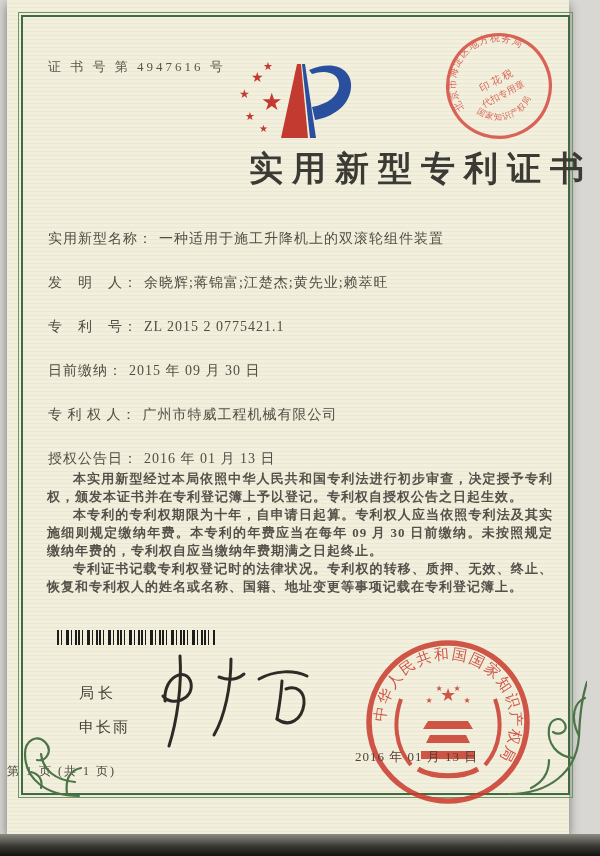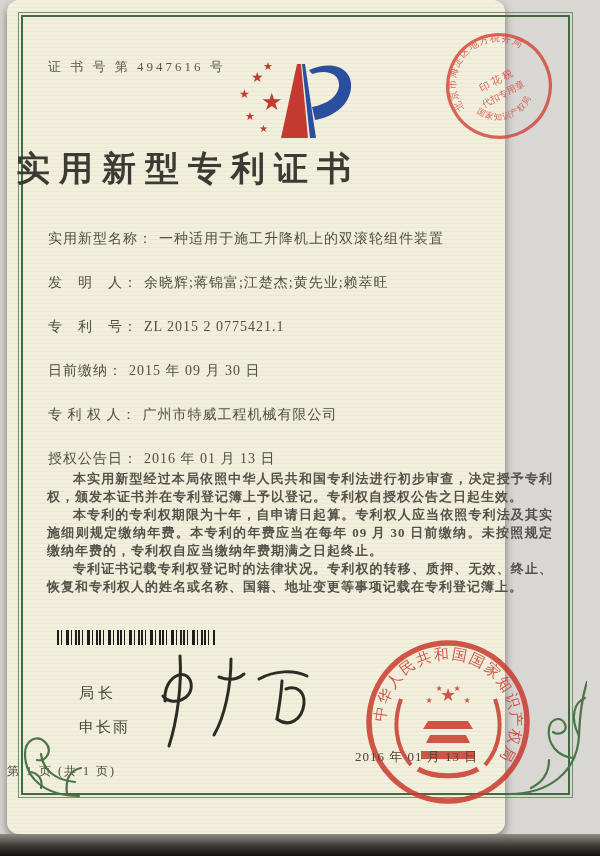--- a/index.html
+++ b/index.html
@@ -6,42 +6,41 @@
   body{
     width:600px;height:856px;overflow:hidden;position:relative;
     background:#d8d7d3;
     font-family:"Liberation Serif","DejaVu Serif",serif;
   }
   .scan-shadow{
     position:absolute;left:0;top:834px;width:600px;height:22px;
     background:linear-gradient(180deg,#8d8b84 0%,#3a3934 55%,#12110e 100%);
   }
   .paper{
-    position:absolute;left:7px;top:0;width:498px;height:834px;
+    position:absolute;left:7px;top:0;width:562px;height:834px;
     background:
       repeating-linear-gradient(180deg,#f2f0dd 0px,#f2f0dd 3px,#eae8d4 3px,#eae8d4 4px);
     box-shadow:0 4px 10px rgba(0,0,0,.45);
-    border-radius:12px;
   }
   .frame{
     position:absolute;left:11px;top:12px;width:553px;height:784px;
     border:1px solid #6e9468;
   }
   .frame-inner{
     position:absolute;left:2px;top:2px;right:2px;bottom:2px;
     border:2px solid #3f6b41;
   }
   .cert-no{
     position:absolute;left:41px;top:58px;
     font-size:13px;letter-spacing:3px;color:#5a564c;
   }
   .logo{position:absolute;left:218px;top:50px;width:150px;height:96px;}
   .tax-stamp{position:absolute;left:436px;top:30px;width:112px;height:112px;opacity:.82;}
   .title{
-    position:absolute;left:0;top:146px;width:586px;text-align:left;
+    position:absolute;left:0;top:146px;width:586px;text-align:right;
     font-size:34px;font-weight:600;letter-spacing:9px;text-indent:9px;color:#3c3a34;
   }
   .fields{position:absolute;left:41px;top:0;width:505px;}
   .field-row{position:absolute;left:0;font-size:14px;color:#514d44;letter-spacing:1px;white-space:nowrap;}
   .field-row .lab{margin-right:6px;}
   .r0{top:230px}.r1{top:274px}.r2{top:318px}.r3{top:362px}.r4{top:406px}.r5{top:450px}
   .body-text{
     position:absolute;left:40px;top:470px;width:506px;
     font-size:13px;line-height:18px;color:#55514a;letter-spacing:1px;
     text-align:justify;

